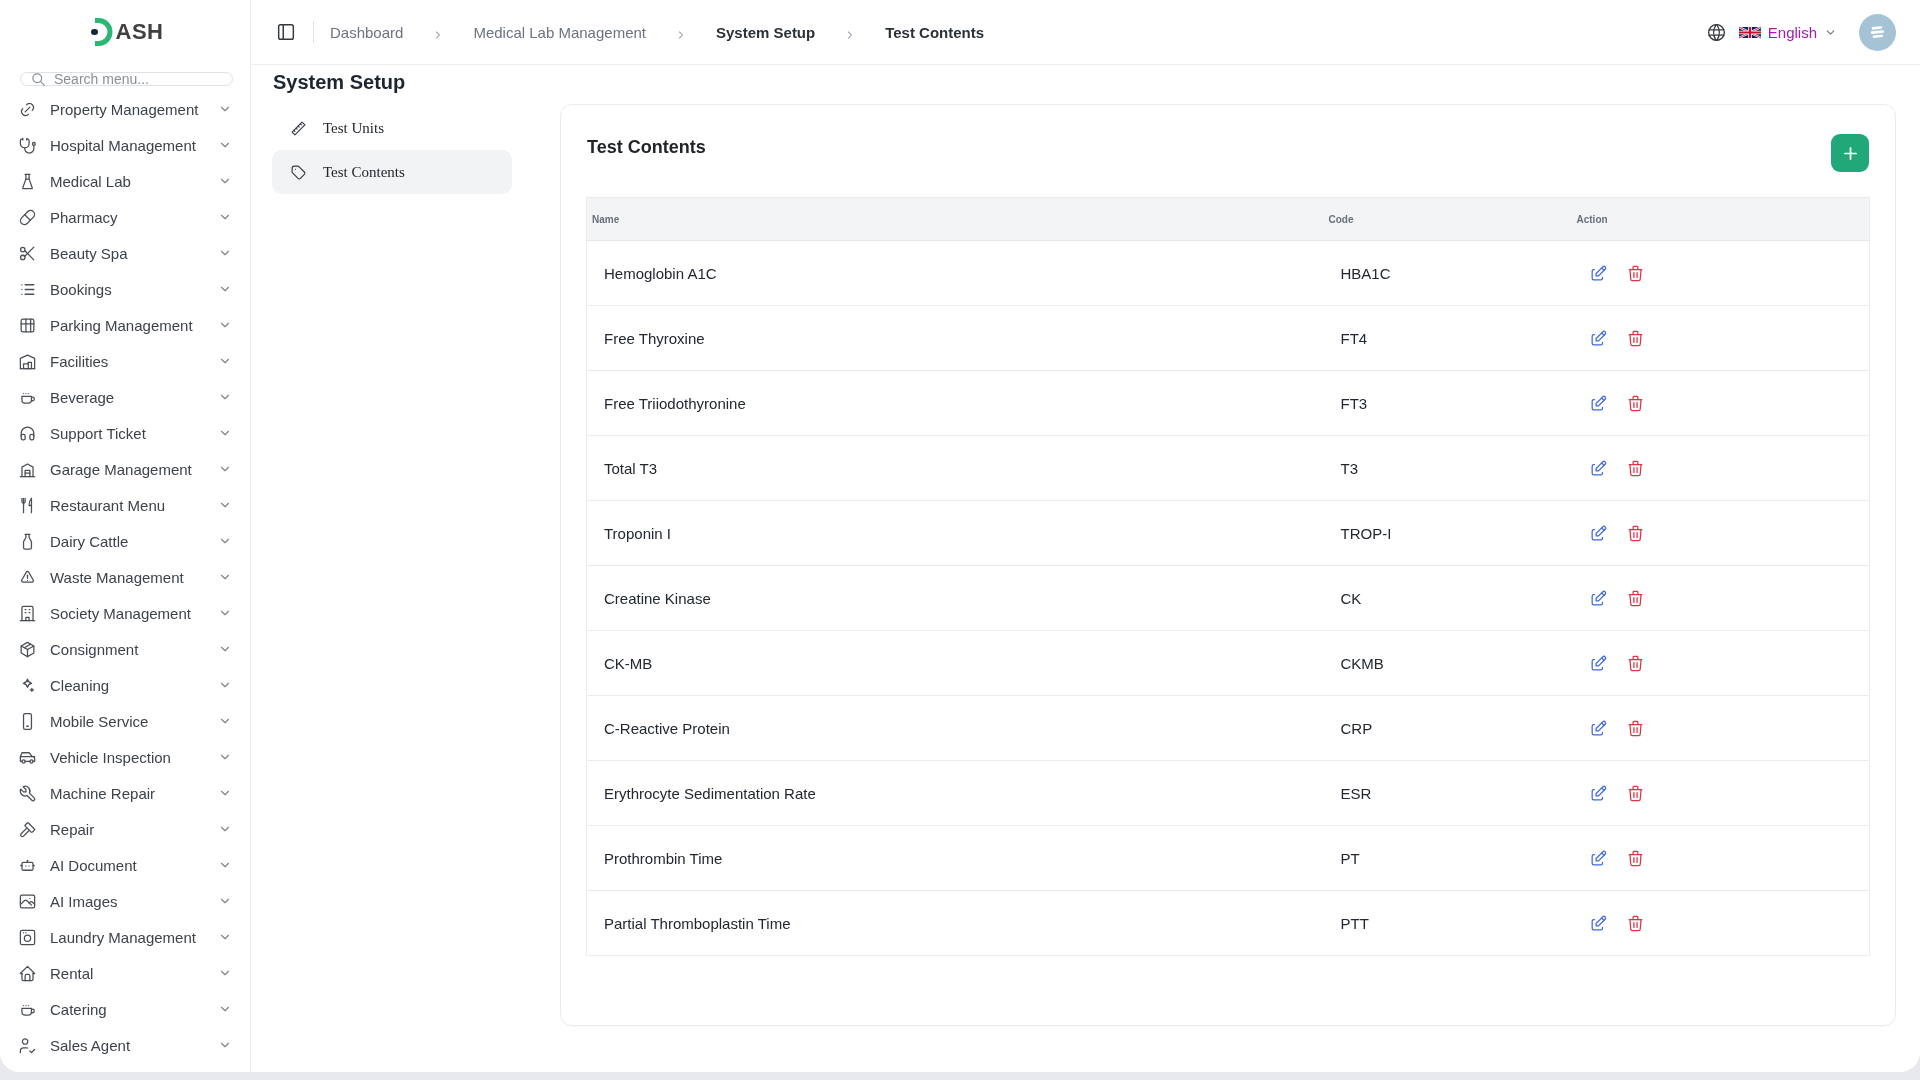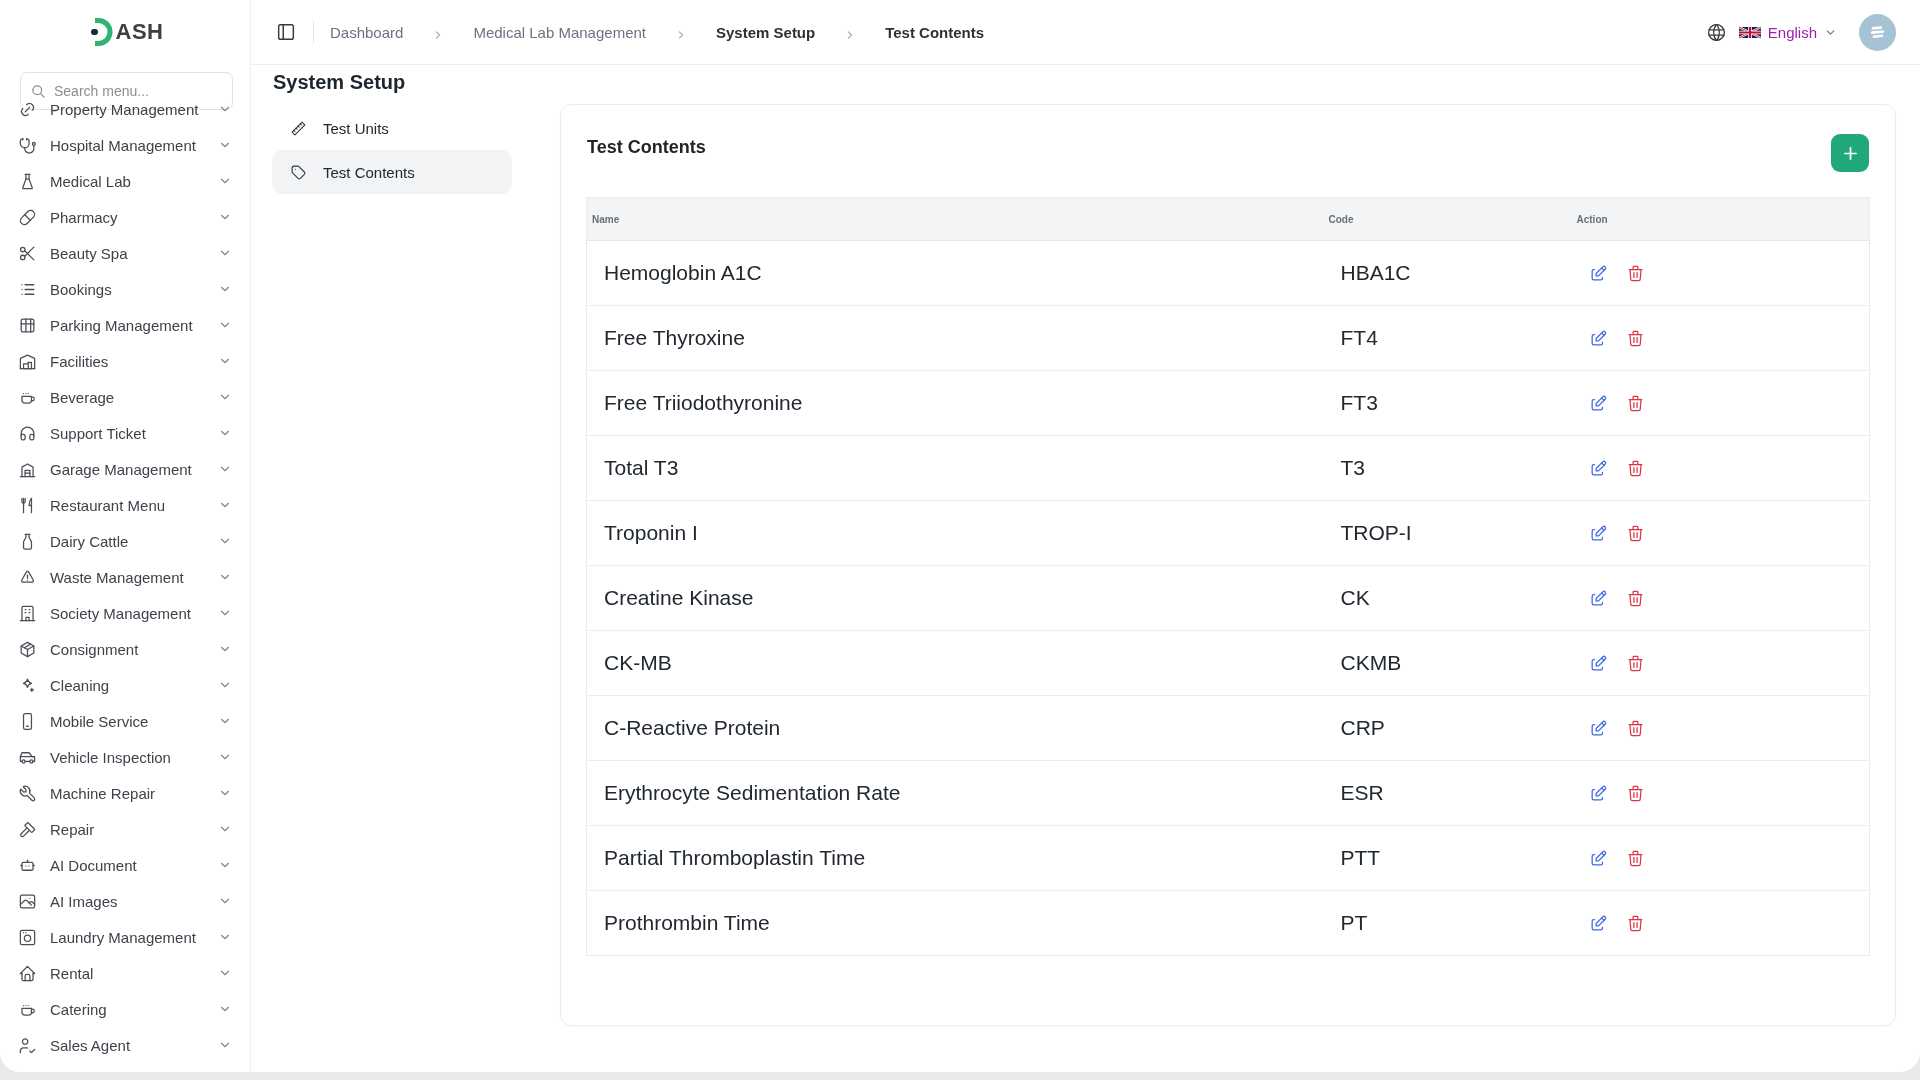--- a/index.html
+++ b/index.html
@@ -8,21 +8,21 @@
 
   .app { position:absolute; left:0; top:0; width:1920px; height:1072px;
          background:#ffffff; border-radius:0 0 20px 20px; overflow:hidden; }
 
   
   .sidebar { position:absolute; left:0; top:0; width:251px; height:100%;
              background:#fff; border-right:1px solid #ecee f0; border-right:1px solid #eceef0; }
   .logo { position:absolute; left:0; top:16px; width:100%; display:flex;
           align-items:center; justify-content:center; gap:2px; }
   .logo-text { font-size:22px; font-weight:800; color:#404040; letter-spacing:.5px; line-height:1; }
-  .search-box { position:absolute; left:20px; top:72px; width:213px; height:38px;
+  .search-box { position:absolute; left:20px; top:72px; width:213px; height:14px;
                 border:1px solid #dee2e6; border-radius:7px; display:flex; align-items:center;
                 padding:0 10px; gap:8px; background:#fff; }
   .search-box svg { width:15px; height:15px; color:#8a9097; flex:0 0 auto; }
   .search-box input { border:none; outline:none; width:100%; font-size:14px;
                       font-family:"Liberation Sans",sans-serif; color:#495057; background:transparent; }
   .search-box input::placeholder { color:#8a9097; }
   .nav { position:absolute; top:103px; left:0; right:0; bottom:0; overflow:hidden; padding:0 14px; }
   .nav-item { height:36px; display:flex; align-items:center; gap:13px; cursor:pointer;
               color:#3f4650; padding:0 4px; }
   .nav-item:first-child { margin-top:-12px; }
@@ -52,21 +52,21 @@
   .lang-label { font-size:15px; color:#a21caf; }
   .lang .chev { width:13px; height:13px; color:#6c757d; display:flex; }
   .lang .chev svg { width:100%; height:100%; }
   .avatar { width:37px; height:37px; border-radius:50%; background:#a6c3d6; margin-left:10px;
             display:flex; align-items:center; justify-content:center; cursor:pointer; }
   .avatar svg { width:21px; height:21px; }
 
   
   .page-title { position:absolute; left:273px; top:67px; font-size:20px; font-weight:700;
                 color:#1d2530; line-height:30px; }
-  .submenu { position:absolute; left:272px; top:106px; width:240px; }
+  .submenu { position:absolute; left:272px; top:106px; width:240px;font-family:Liberation Serif, serif; }
   .submenu-item { height:44px; display:flex; align-items:center; gap:16px; padding:0 18px;
                   border-radius:10px; cursor:pointer; }
   .submenu-item.active { background:#f1f3f5; }
   .submenu-item .ic { width:17px; height:17px; color:#343a40; display:flex; }
   .submenu-item .ic svg { width:100%; height:100%; }
   .submenu-item .lbl { font-size:15px; font-weight:500; color:#23282e; }
 
   
   .card { position:absolute; left:560px; top:104px; width:1336px; height:922px;
           background:#fff; border:1px solid #e9ecef; border-radius:12px;
@@ -75,21 +75,21 @@
   .card-title { font-size:18px; font-weight:700; color:#212529; }
   .add-btn { position:absolute; top:29px; right:26px; width:38px; height:38px;
              border:none; border-radius:9px; background:#21a878; color:#fff; cursor:pointer;
              display:flex; align-items:center; justify-content:center; }
   .add-btn svg { width:19px; height:19px; }
 
   .table-wrap { margin:0 25px; }
   table { width:100%; border-collapse:collapse; border:1px solid #e9ecef; }
   thead th { background:#f3f4f6; height:43px; text-align:left; font-size:10px; font-weight:600;
              color:#67707a; padding:0 5px; border-bottom:1px solid #e5e7eb; }
-  tbody td { height:65px; font-size:21px; color:#212830; padding:0 17px;
+  tbody td { height:65px; font-size:15px; color:#212830; padding:0 17px;
              border-bottom:1px solid #ebedef; background:#fff; }
   col.c-name { width:737px; } col.c-code { width:248px; }
   .row-actions { display:flex; align-items:center; gap:18px; }
   .act { width:19px; height:19px; display:flex; cursor:pointer; background:none; border:none; padding:0; }
   .act svg { width:100%; height:100%; }
   .act.edit { color:#4167e1; }
   .act.del  { color:#dc3545; }
 </style>
 </head>
 <body>
@@ -866,46 +866,46 @@
                       <path d="M10 11v6"></path>
                       <path d="M14 11v6"></path>
                       <path d="M5 7l1 12a2 2 0 0 0 2 2h8a2 2 0 0 0 2-2l1-12"></path>
                       <path d="M9 7V4a1 1 0 0 1 1-1h4a1 1 0 0 1 1 1v3"></path>
                     </svg>
                   </button>
       </span>
     </td>
   </tr>
             <tr>
+    <td>Prothrombin Time</td>
+    <td>PT</td>
+    <td>
+      <span class="row-actions">
+        <button class="act edit">
+                    <svg viewBox="0 0 24 24" fill="none" stroke="currentColor" stroke-width="1.6" stroke-linecap="round" stroke-linejoin="round">
+                      <path d="M7 7H6a2 2 0 0 0-2 2v9a2 2 0 0 0 2 2h9a2 2 0 0 0 2-2v-1"></path>
+                      <path d="M20.4 6.6a2.1 2.1 0 0 0-3-3L9 12v3h3z"></path>
+                      <path d="M16 5l3 3"></path>
+                    </svg>
+                  </button>
+        <button class="act del">
+                    <svg viewBox="0 0 24 24" fill="none" stroke="currentColor" stroke-width="1.6" stroke-linecap="round" stroke-linejoin="round">
+                      <path d="M4 7h16"></path>
+                      <path d="M10 11v6"></path>
+                      <path d="M14 11v6"></path>
+                      <path d="M5 7l1 12a2 2 0 0 0 2 2h8a2 2 0 0 0 2-2l1-12"></path>
+                      <path d="M9 7V4a1 1 0 0 1 1-1h4a1 1 0 0 1 1 1v3"></path>
+                    </svg>
+                  </button>
+      </span>
+    </td>
+  </tr>
+            <tr>
     <td>Partial Thromboplastin Time</td>
     <td>PTT</td>
-    <td>
-      <span class="row-actions">
-        <button class="act edit">
-                    <svg viewBox="0 0 24 24" fill="none" stroke="currentColor" stroke-width="1.6" stroke-linecap="round" stroke-linejoin="round">
-                      <path d="M7 7H6a2 2 0 0 0-2 2v9a2 2 0 0 0 2 2h9a2 2 0 0 0 2-2v-1"></path>
-                      <path d="M20.4 6.6a2.1 2.1 0 0 0-3-3L9 12v3h3z"></path>
-                      <path d="M16 5l3 3"></path>
-                    </svg>
-                  </button>
-        <button class="act del">
-                    <svg viewBox="0 0 24 24" fill="none" stroke="currentColor" stroke-width="1.6" stroke-linecap="round" stroke-linejoin="round">
-                      <path d="M4 7h16"></path>
-                      <path d="M10 11v6"></path>
-                      <path d="M14 11v6"></path>
-                      <path d="M5 7l1 12a2 2 0 0 0 2 2h8a2 2 0 0 0 2-2l1-12"></path>
-                      <path d="M9 7V4a1 1 0 0 1 1-1h4a1 1 0 0 1 1 1v3"></path>
-                    </svg>
-                  </button>
-      </span>
-    </td>
-  </tr>
-            <tr>
-    <td>Prothrombin Time</td>
-    <td>PT</td>
     <td>
       <span class="row-actions">
         <button class="act edit">
                     <svg viewBox="0 0 24 24" fill="none" stroke="currentColor" stroke-width="1.6" stroke-linecap="round" stroke-linejoin="round">
                       <path d="M7 7H6a2 2 0 0 0-2 2v9a2 2 0 0 0 2 2h9a2 2 0 0 0 2-2v-1"></path>
                       <path d="M20.4 6.6a2.1 2.1 0 0 0-3-3L9 12v3h3z"></path>
                       <path d="M16 5l3 3"></path>
                     </svg>
                   </button>
         <button class="act del">

